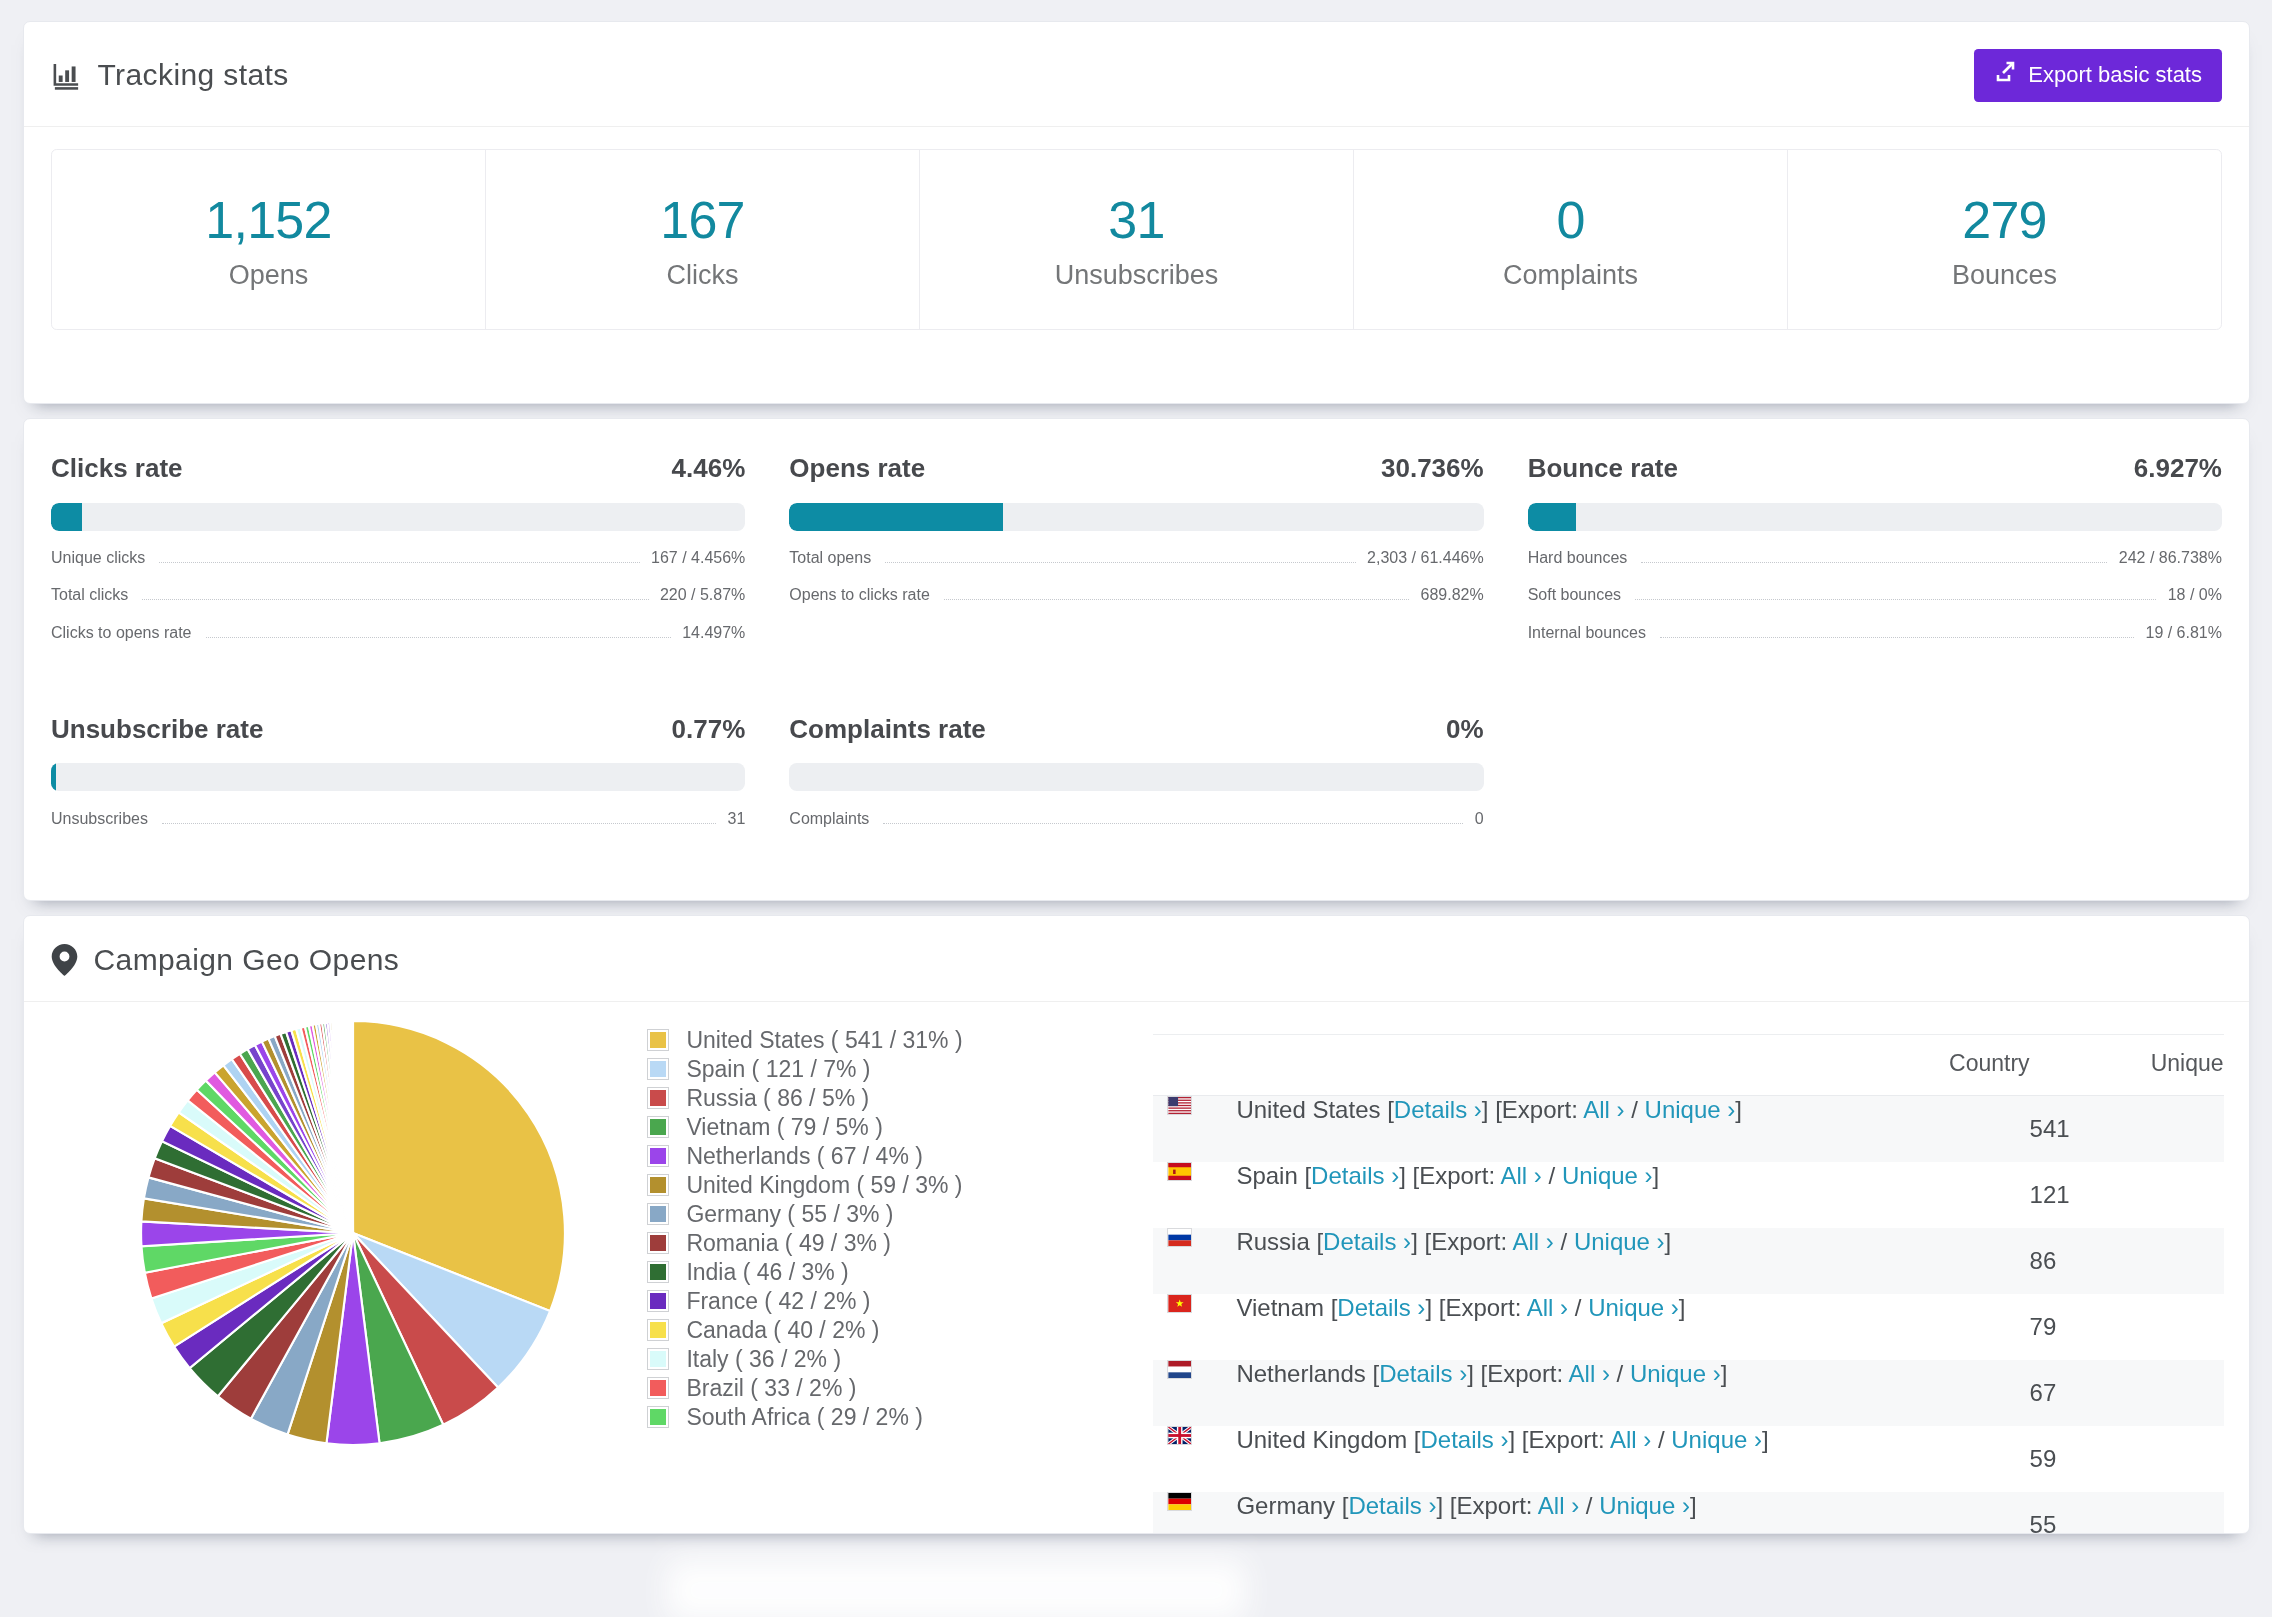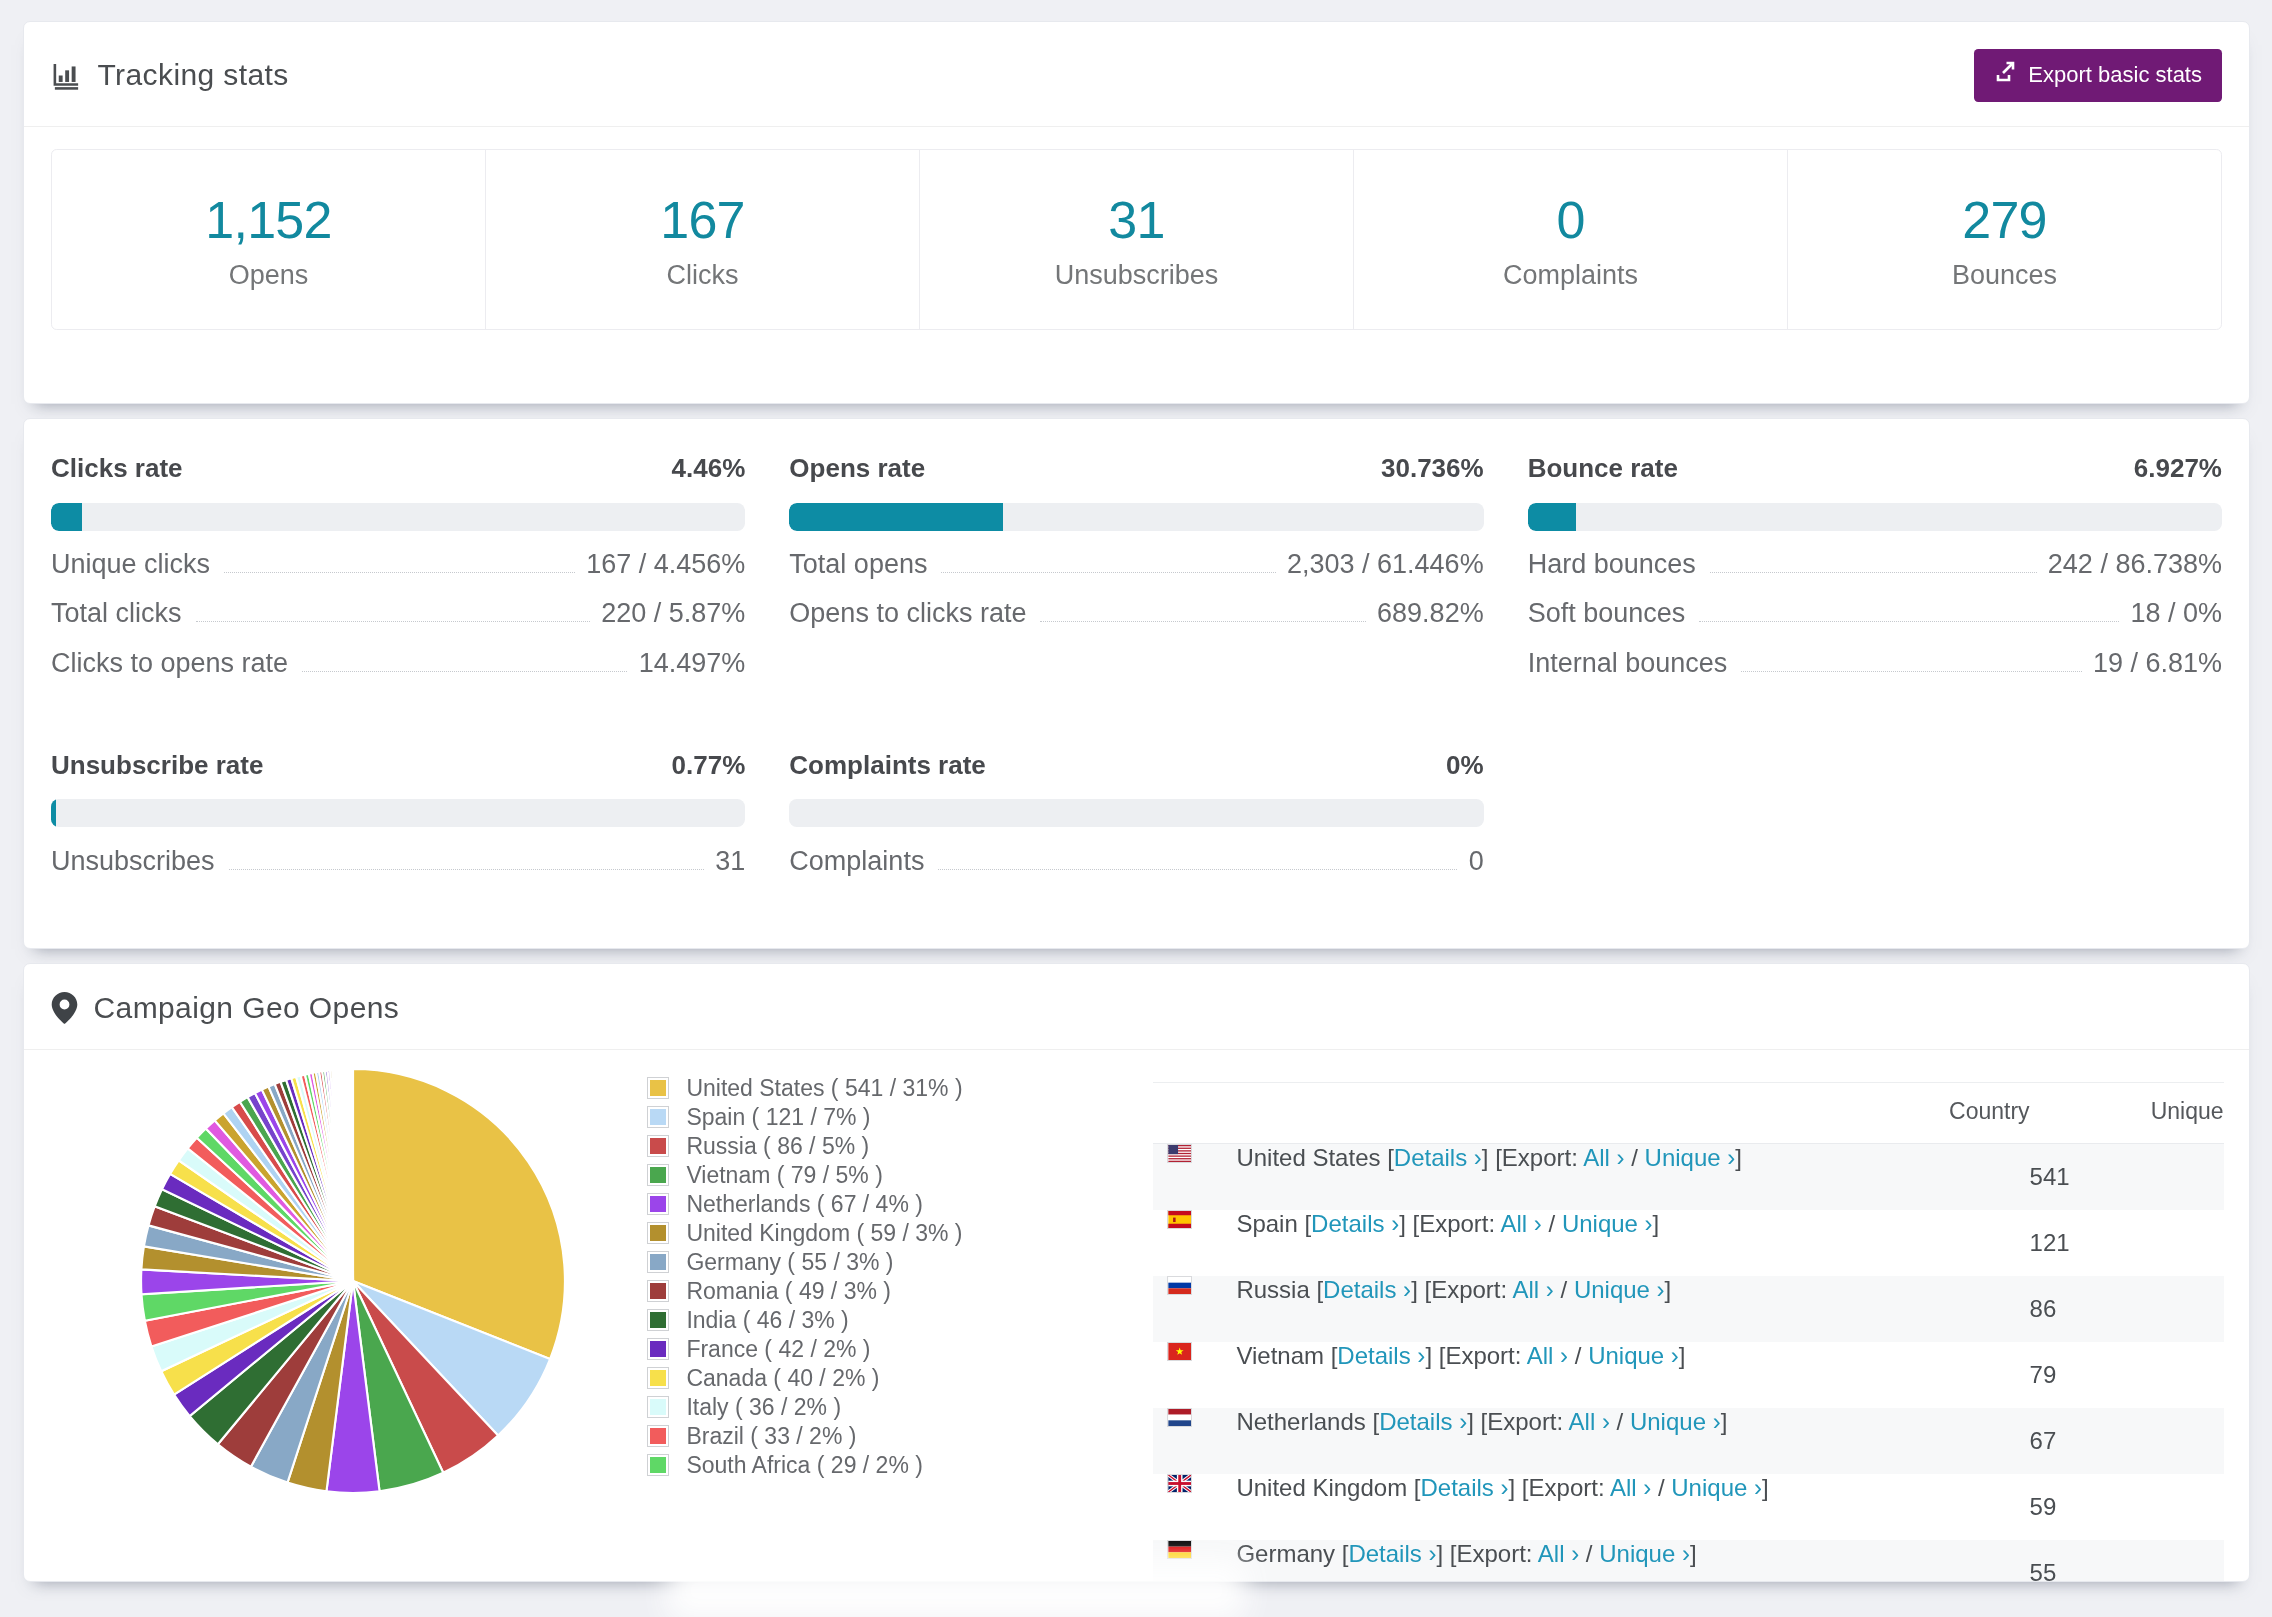--- a/index.html
+++ b/index.html
@@ -24,21 +24,21 @@
   .card-header {
     display:flex; align-items:center;
     padding:27px 27px 24px;
     border-bottom:1.4px solid #efefef;
     position:relative;
   }
   .card-title { font-size:30px; font-weight:400; color:#4a4d50; letter-spacing:0.4px; }
   .hdr-icon { display:inline-flex; margin-right:15.5px; }
   .btn-export {
     margin-left:auto;
-    background:#701a75; color:#fff; border:none; border-radius:4.2px;
+    background:#6d28d9; color:#fff; border:none; border-radius:4.2px;
     font-family:inherit; font-size:22px; font-weight:400;
     padding:11.3px 20px; display:flex; align-items:center; gap:10px; cursor:pointer;
   }
   
   .stats-row {
     display:flex;
     margin:22.6px 27px 73px;
     border:0.7px solid #ececf0; border-radius:5.6px;
     background:#fff;
   }
@@ -50,21 +50,21 @@
   .rates-grid {
     display:grid; grid-template-columns:repeat(3,1fr);
     column-gap:44px; row-gap:71px;
     padding:34px 27px 71px;
     border-radius:16px;
   }
   .rate-head { display:flex; justify-content:space-between; align-items:baseline;
     font-size:26px; font-weight:700; color:#47494d; margin-bottom:18.4px; }
   .bar-track { height:28px; background:#edeff2; border-radius:7.8px; overflow:hidden; }
   .bar-fill { height:100%; background:#0d8ca4; border-radius:7.8px 0 0 7.8px; }
-  .srow { display:flex; align-items:baseline; font-size:27px; color:#67696d; margin-top:18.4px; }
+  .srow { display:flex; align-items:baseline; font-size:16px; color:#67696d; margin-top:18.4px; }
   .srow:first-of-type { margin-top:30px; }
   .srow .lbl { white-space:nowrap; }
   .srow .leader { flex:1; border-bottom:1.4px dotted #c6c9ce; margin:0 11.3px 5px 14px; }
   .srow .val { white-space:nowrap; }
   
   .geo-body { position:relative; height:531px; overflow:hidden; border-radius:0 0 7px 7px; }
   .pie-wrap { position:absolute; left:110px; top:12.7px; }
   .legend { position:absolute; left:624px; top:24px; list-style:none; }
   .legend li { display:flex; align-items:center; height:29px; font-size:23px; color:#66686c; }
   .swatch { width:20px; height:20px; margin-right:18.4px; border:2.1px solid #fff; outline:0.7px solid #cfd1d4; flex:0 0 auto; }

